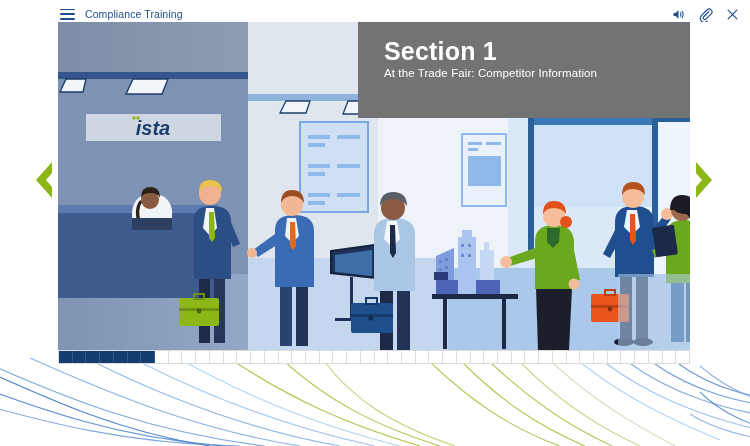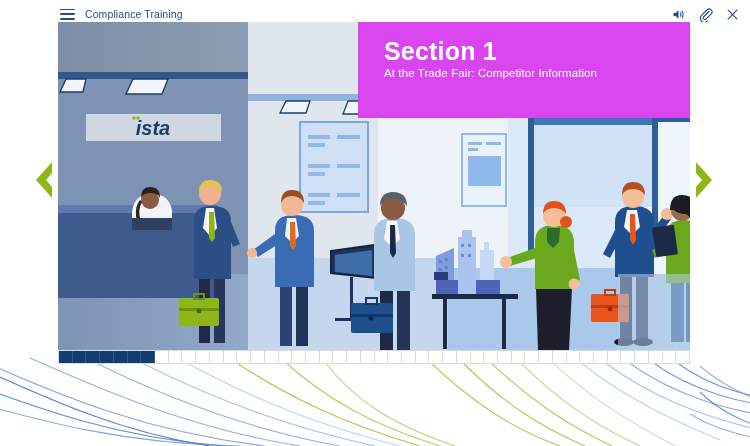--- a/index.html
+++ b/index.html
@@ -36,21 +36,21 @@
   
   #slide-stage{
     position:absolute; left:58px; top:22px; width:632px; height:332px;
     z-index:20; overflow:hidden; background:#9aa9bd;
   }
   #scene{ position:absolute; inset:0; }
 
   
   #title-panel{
     position:absolute; right:0; top:0; width:332px; height:96px;
-    background:#d946ef; z-index:30; padding:14px 0 4px 26px;
+    background:#737373; z-index:30; padding:14px 0 4px 26px;
   }
   #section-title{
     color:#ffffff; font-size:25px; font-weight:bold; letter-spacing:.2px;
     line-height:30px;
   }
   #section-subtitle{
     color:#ffffff; font-size:11.5px; margin-top:1px; letter-spacing:.1px;
   }
 
   

